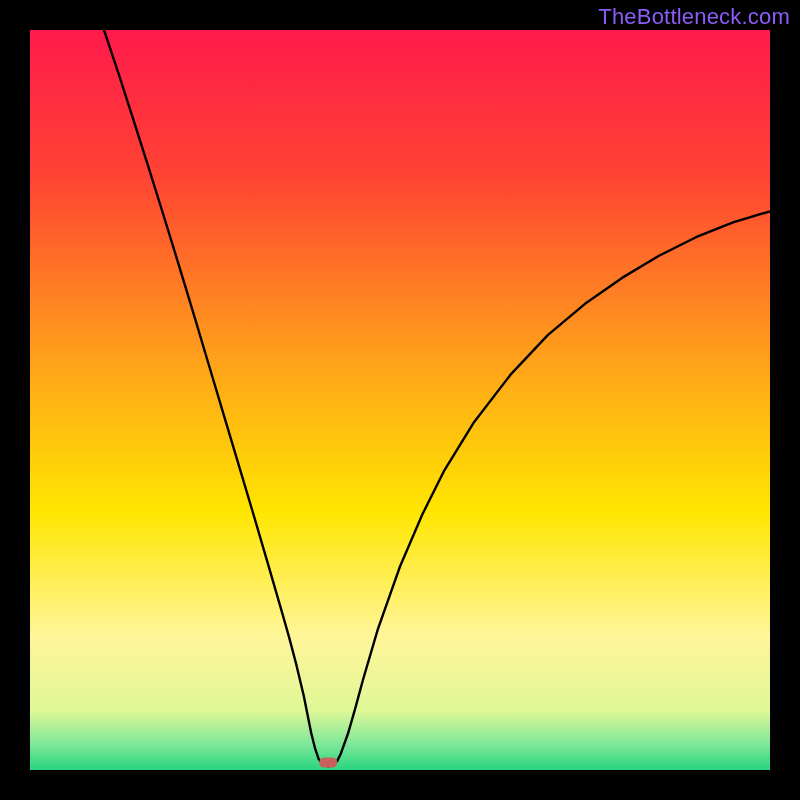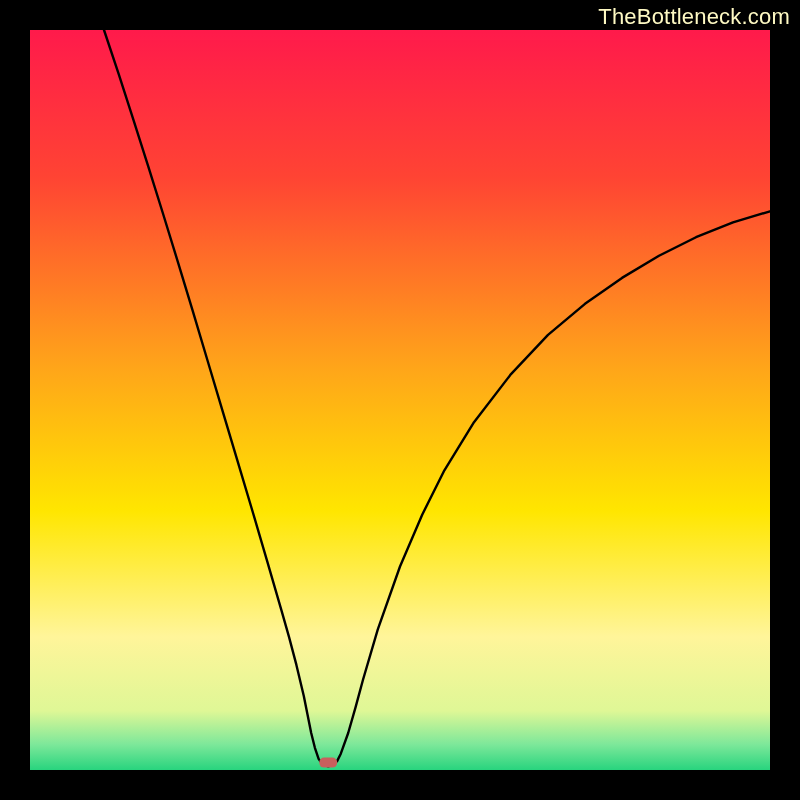--- a/index.html
+++ b/index.html
@@ -14,21 +14,21 @@
   .frame {
     position: relative;
     width: 800px;
     height: 800px;
     background: #000;
   }
   .watermark {
     position: absolute;
     top: 4px;
     right: 10px;
-    color: #fef9c3;
+    color: #8b5cf6;
     font-size: 22px;
     font-weight: 400;
     letter-spacing: 0.2px;
     user-select: none;
   }
   svg {
     position: absolute;
     top: 0;
     left: 0;
   }

